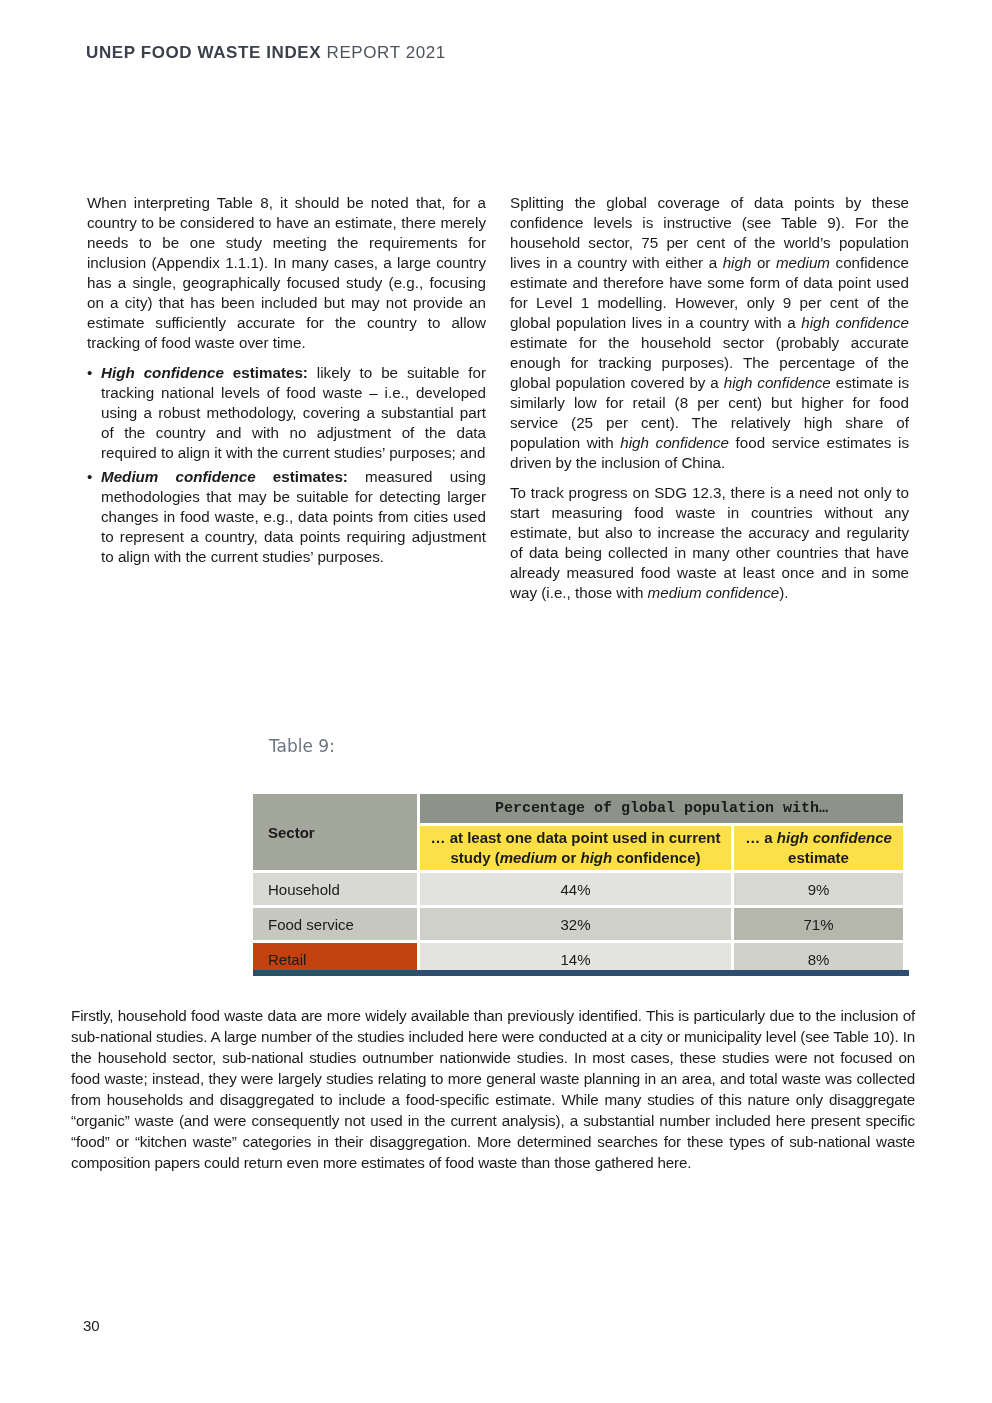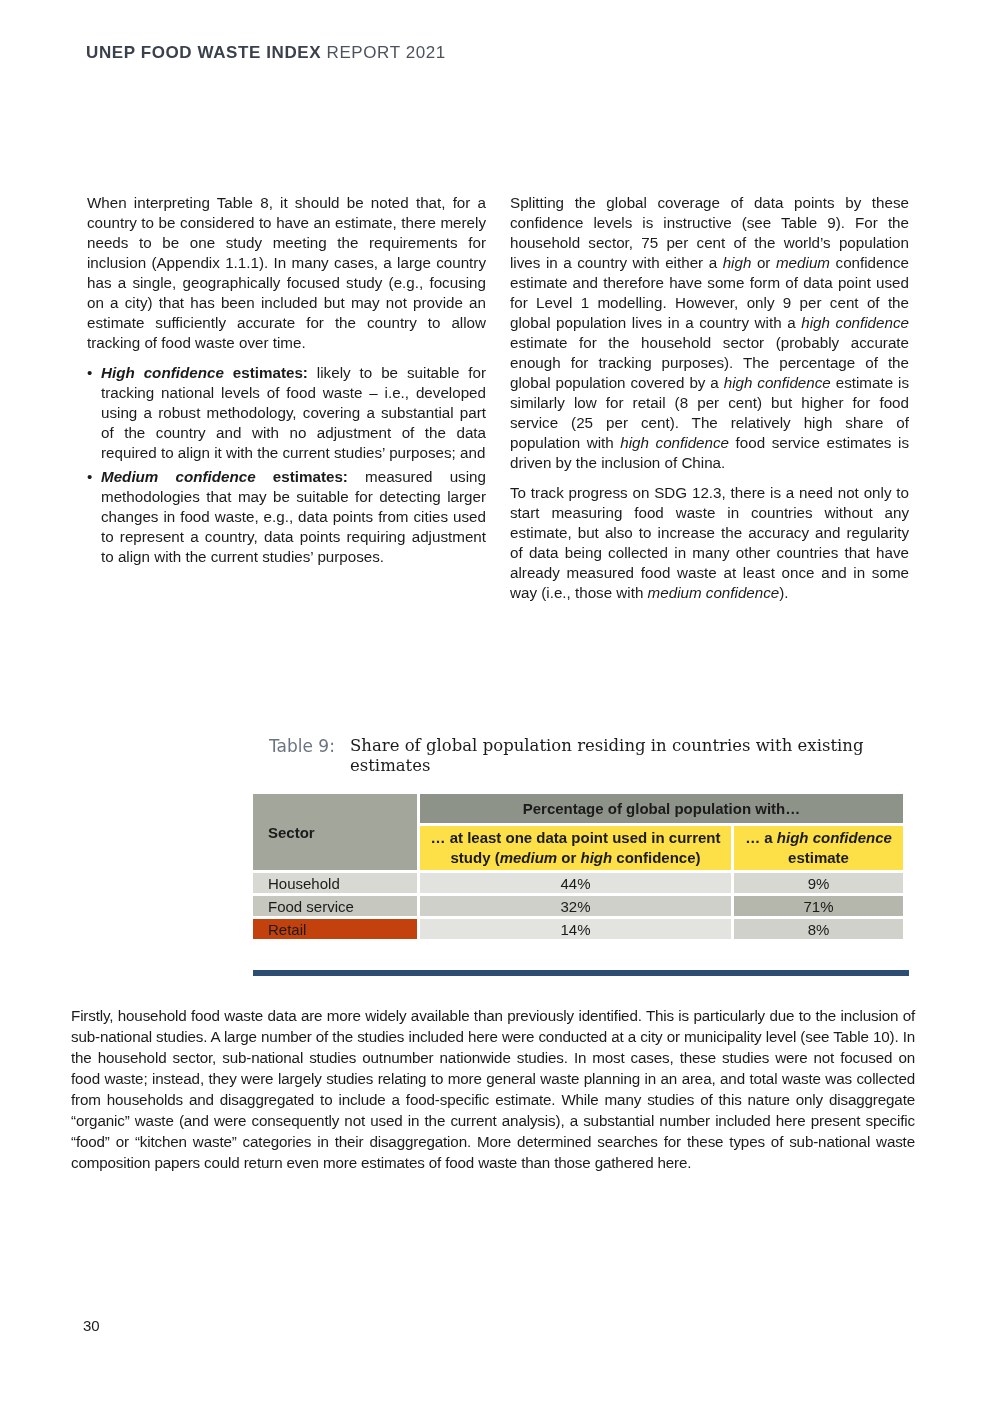--- a/index.html
+++ b/index.html
@@ -20,24 +20,24 @@
   .b { font-weight: bold; }
   .i { font-style: italic; }
 
   .table-caption { position: absolute; left: 253px; top: 736px; width: 660px; display: flex; margin-left: 16px; }
   .table-caption .label { font-family: "DejaVu Sans", sans-serif; color: #6b7480; font-size: 17px; width: 81px; flex: none; }
   .table-caption .title { font-family: "DejaVu Serif", serif; font-size: 16.5px; line-height: 20px; color: #1b1b1b; }
 
   table.t9 { position: absolute; left: 253px; top: 791px; width: 656px; border-collapse: separate; border-spacing: 3px; margin-left: -3px; font-size: 15px; }
   table.t9 th, table.t9 td { padding: 0; }
   .h-sector { background: #a3a69a; width: 149px; text-align: left; padding-left: 15px !important; font-weight: bold; }
-  .h-top { background: #8e938a; height: 29px; font-weight: bold; text-align: center; }
+  .h-top { background: #8e938a; height: 29px; font-weight: bold; text-align: center; font-family: Liberation Mono, monospace; }
   .h-sub { background: #fde047; height: 44px; font-weight: bold; text-align: center; line-height: 20px; }
   .h-sub.c1 { width: 311px; }
-  td { height: 20px; text-align: center; }
+  td { height: 32px; text-align: center; }
   td.sector { text-align: left; padding-left: 15px !important; }
   .r0 .sector { background: #d8d9d3; } .r0 .c1 { background: #e2e2de; } .r0 .c2 { background: #d7d8d2; }
   .r1 .sector { background: #c6c7bf; } .r1 .c1 { background: #cfd0ca; } .r1 .c2 { background: #b5b6ac; }
   .r2 .sector { background: #c2410c; } .r2 .c1 { background: #e3e3df; text-align: center; } .r2 .c2 { background: #d0d1cb; }
   .bottom-rule { position: absolute; left: 253px; top: 970px; width: 656px; height: 6px; background: #2e4d73; }
 
   .body-text { position: absolute; left: 71px; width: 844px; font-size: 15.2px; line-height: 21px; text-align: justify; letter-spacing: -0.15px; }
   .body-text p { margin: 0 0 9px 0; }
   .page-num { position: absolute; left: 83px; top: 1317px; font-size: 15px; }
 </style>
@@ -61,21 +61,20 @@
   </ul>
 </div>
 
 <div class="col right">
   <p><span>Splitting the global coverage of data points by these confidence levels is instructive (see Table 9). For the household sector, 75 per cent of the world’s population lives in a country with either a </span><span class="i">high</span><span> or </span><span class="i">medium</span><span> confidence estimate and therefore have some form of data point used for Level 1 modelling. However, only 9 per cent of the global population lives in a country with a </span><span class="i">high confidence</span><span> estimate for the household sector (probably accurate enough for tracking purposes). The percentage of the global population covered by a </span><span class="i">high confidence</span><span> estimate is similarly low for retail (8 per cent) but higher for food service (25 per cent). The relatively high share of population with </span><span class="i">high confidence</span><span> food service estimates is driven by the inclusion of China.</span></p>
   <p><span>To track progress on SDG 12.3, there is a need not only to start measuring food waste in countries without any estimate, but also to increase the accuracy and regularity of data being collected in many other countries that have already measured food waste at least once and in some way (i.e., those with </span><span class="i">medium confidence</span><span>).</span></p>
 </div>
 
 <div class="table-caption">
   <span class="label">Table 9:</span>
-  <span class="title">Share of global population residing in countries with existing estimates</span>
 </div>
 
 <table class="t9">
   <thead>
     <tr>
       <th class="h-sector" rowspan="2">Sector</th>
       <th class="h-top" colspan="2">Percentage of global population with…</th>
     </tr>
     <tr>
       <th class="h-sub c1"><span>… at least one data point used in current study (</span><i>medium</i><span> or </span><i>high</i><span> confidence)</span></th>

